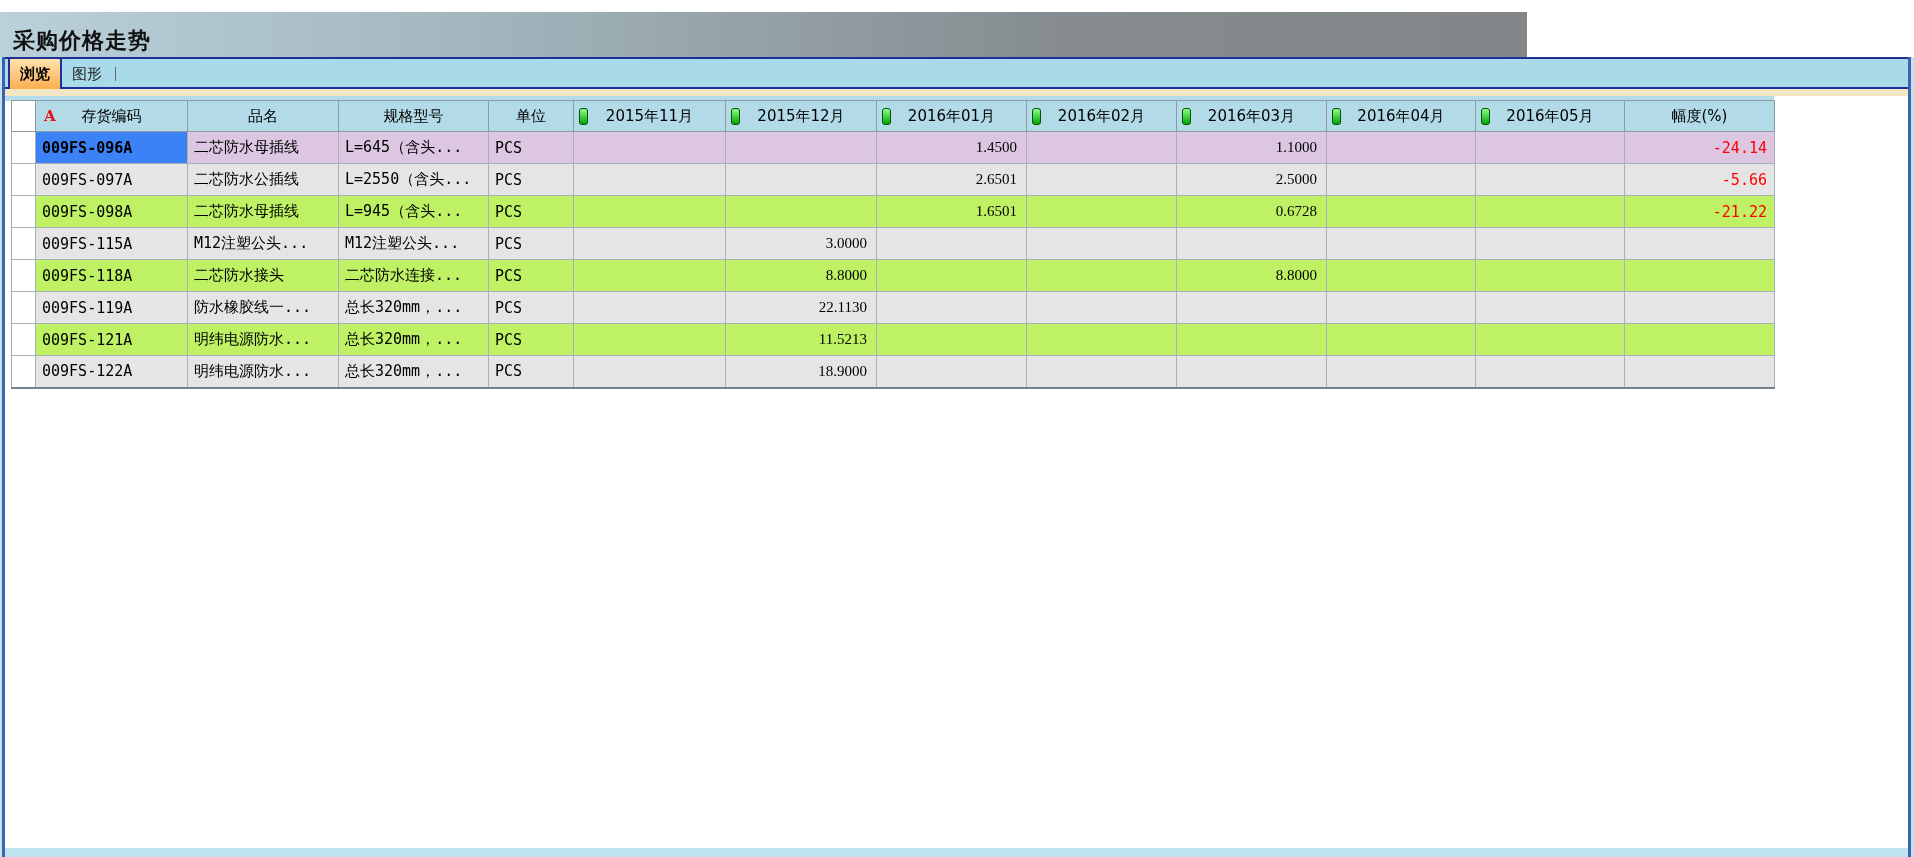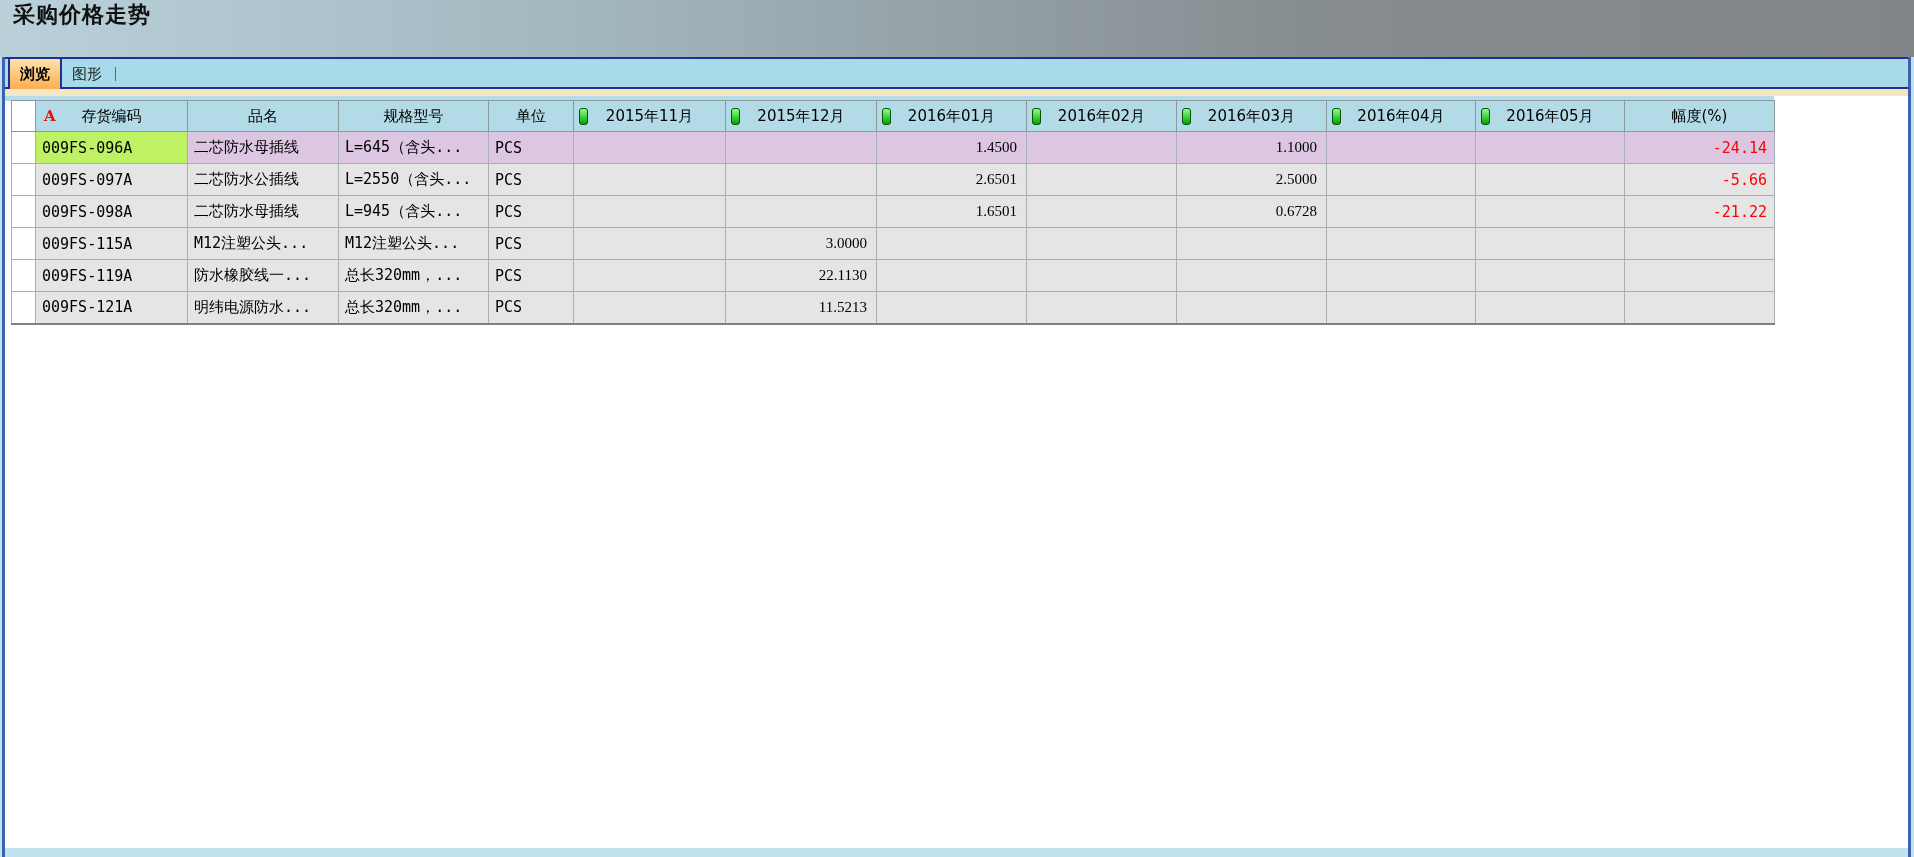--- a/index.html
+++ b/index.html
@@ -3,23 +3,23 @@
 <meta charset="utf-8">
 <style>
   html,body{margin:0;padding:0;}
   body{
     width:1914px;height:857px;position:relative;overflow:hidden;
     font-family:"DejaVu Sans","Liberation Sans",sans-serif;
     background:#ffffff;
   }
   
   .titlebar{
-    position:absolute;left:0;top:0;width:1914px;height:57px;
+    position:absolute;left:0;top:12px;width:1527px;height:57px;
     background:linear-gradient(90deg,#bad1da 0%,#a3b7bf 30%,#858b8e 70%,#828689 100%);
-    display:flex;align-items:flex-start;
+    display:flex;align-items:center;
   }
   .titlebar .title{
     font-size:22px;font-weight:bold;color:#111;padding-left:13px;letter-spacing:1px;
   }
   
   .tabstrip{
     position:absolute;left:0;top:57px;width:1914px;height:32px;
     background:#a8dae9;
     border-top:2px solid #1e2f96;
     border-bottom:2px solid #1e2f96;
@@ -73,25 +73,25 @@
   }
   table.grid th.indicator{background:#ffffff;}
   table.grid td{
     height:32px;padding:0 6px;color:#000;
     font-family:"DejaVu Sans Mono","DejaVu Sans",sans-serif;font-size:15px;
   }
   table.grid td.txt{text-align:left;}
   table.grid td.num{text-align:right;padding-right:9px;font-family:Liberation Serif, serif;}
   table.grid td.pct{text-align:right;padding-right:7px;color:#ff0000;}
   table.grid td.indicator{background:#ffffff;padding:0;}
-  tr.white td{background:#e5e5e5;}
+  tr.white td{background:#bef264;}
   tr.azure td{background:#e5e5e5;}
   tr.selected td{background:#dcc6e2;}
   tr.selected td.indicator{background:#ffffff;}
-  tr.selected td.focus-cell{background:#bef264;}
+  tr.selected td.focus-cell{background:#3b82f6;font-weight:bold;}
   table.grid{border-bottom:2px solid #78828a;}
   
   .pill-icon{
     display:inline-block;width:7px;height:15px;border-radius:3px;
     background:linear-gradient(#8cff8c,#00a400);border:1px solid #045204;
     position:absolute;left:5px;top:7px;
   }
   .sort-a-icon{
     position:absolute;left:8px;top:6px;color:#e81111;font-weight:bold;
     font-size:15px;font-family:"DejaVu Serif",serif;
@@ -205,20 +205,35 @@
           <td class="txt">PCS</td>
           <td class="num"></td>
           <td class="num">3.0000</td>
           <td class="num"></td>
           <td class="num"></td>
           <td class="num"></td>
           <td class="num"></td>
           <td class="num"></td>
           <td class="pct"></td>
         </tr>
+        <tr class="white">
+          <td class="indicator"></td>
+          <td class="txt">009FS-118A</td>
+          <td class="txt">二芯防水接头</td>
+          <td class="txt">二芯防水连接...</td>
+          <td class="txt">PCS</td>
+          <td class="num"></td>
+          <td class="num">8.8000</td>
+          <td class="num"></td>
+          <td class="num"></td>
+          <td class="num">8.8000</td>
+          <td class="num"></td>
+          <td class="num"></td>
+          <td class="pct"></td>
+        </tr>
         <tr class="azure">
           <td class="indicator"></td>
           <td class="txt">009FS-119A</td>
           <td class="txt">防水橡胶线一...</td>
           <td class="txt">总长320mm，...</td>
           <td class="txt">PCS</td>
           <td class="num"></td>
           <td class="num">22.1130</td>
           <td class="num"></td>
           <td class="num"></td>
@@ -228,20 +243,35 @@
           <td class="pct"></td>
         </tr>
         <tr class="white">
           <td class="indicator"></td>
           <td class="txt">009FS-121A</td>
           <td class="txt">明纬电源防水...</td>
           <td class="txt">总长320mm，...</td>
           <td class="txt">PCS</td>
           <td class="num"></td>
           <td class="num">11.5213</td>
+          <td class="num"></td>
+          <td class="num"></td>
+          <td class="num"></td>
+          <td class="num"></td>
+          <td class="num"></td>
+          <td class="pct"></td>
+        </tr>
+        <tr class="azure">
+          <td class="indicator"></td>
+          <td class="txt">009FS-122A</td>
+          <td class="txt">明纬电源防水...</td>
+          <td class="txt">总长320mm，...</td>
+          <td class="txt">PCS</td>
+          <td class="num"></td>
+          <td class="num">18.9000</td>
           <td class="num"></td>
           <td class="num"></td>
           <td class="num"></td>
           <td class="num"></td>
           <td class="num"></td>
           <td class="pct"></td>
         </tr>
       </tbody>
   </table>
   <div class="bottom-strip"></div>

